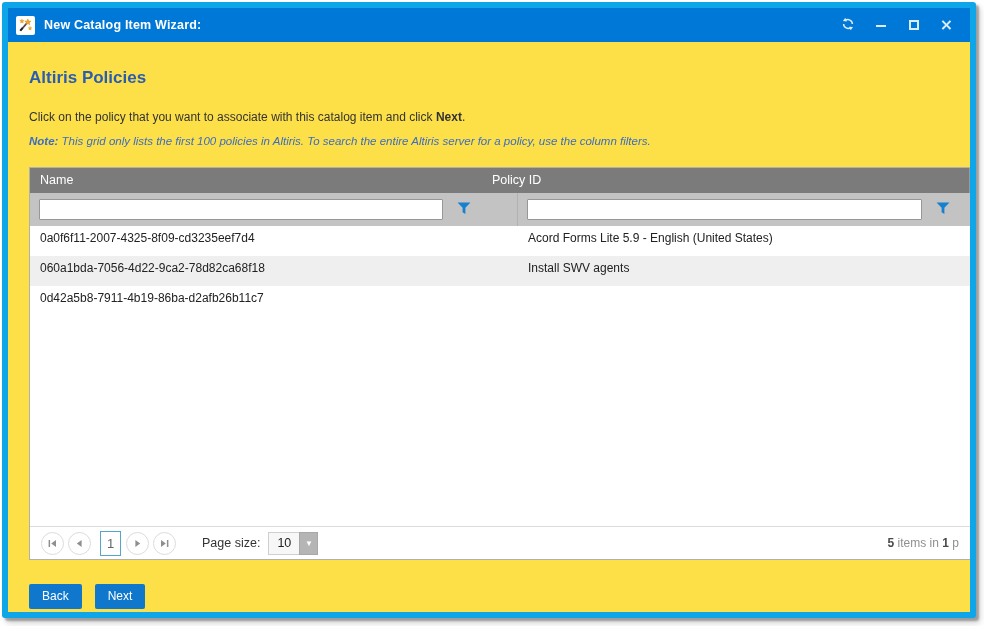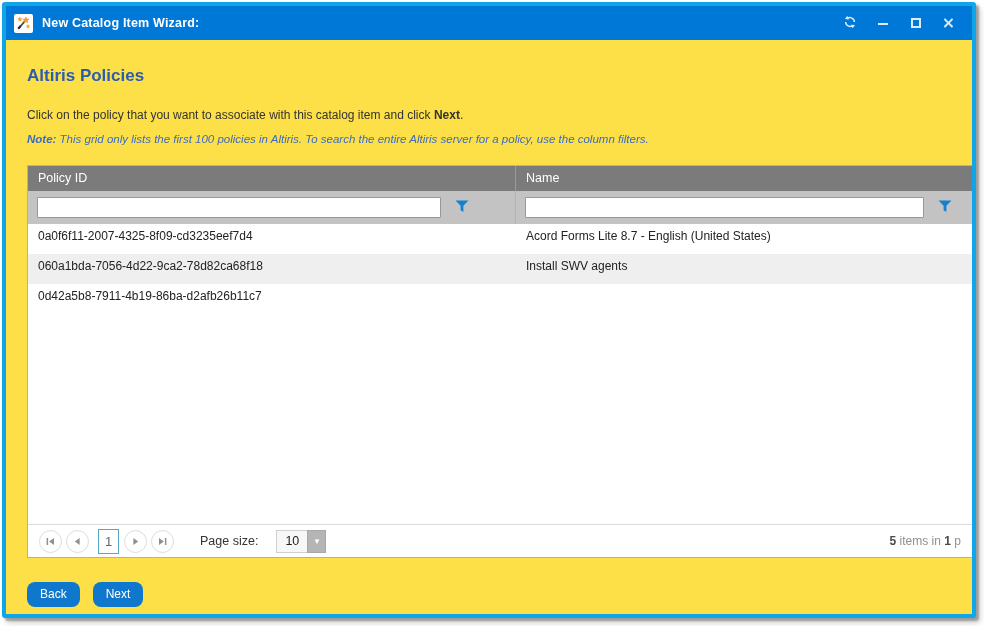--- a/index.html
+++ b/index.html
@@ -8,21 +8,21 @@
     font-family: "Liberation Sans", sans-serif;
     background: #ffffff;
     position: relative;
     overflow: hidden;
   }
   .window {
     position: absolute;
     left: 2px; top: 2px;
     width: 974px; height: 616px;
     background: #fcfcfc;
-    border: 4px solid #0ea5e9;
+    border: 6px solid #0ea5e9;
     border-radius: 3px;
     box-shadow: 3px 3px 2px rgba(110,110,110,0.55), 4px 5px 6px rgba(0,0,0,0.18);
     overflow: hidden;
     display: flex;
     flex-direction: column;
   }
   
   .titlebar {
     flex: none;
     height: 34px;
@@ -137,21 +137,21 @@
   .pg-current {
     width: 21px; height: 25px;
     border: 1px solid #54a7c7;
     background: #fff;
     color: #666;
     font-size: 13px;
     display: flex; align-items: center; justify-content: center;
     margin: 0 5px; flex: none;
   }
   .page-size-label { margin-left: 22px; font-size: 12.5px; color: #333; flex: none; }
-  .ps-box { margin-left: 18px; display: flex; flex: none; }
+  .ps-box { margin-left: 8px; display: flex; flex: none; }
   .ps-value {
     width: 31px; height: 23px;
     border: 1px solid #cfcfcf; border-right: none;
     background: #f7f7f7;
     font-size: 12.5px; color: #222;
     display: flex; align-items: center; justify-content: center;
   }
   .ps-arrow {
     width: 19px; height: 23px;
     background: #b5b5b5;
@@ -167,21 +167,21 @@
     padding-right: 5px;
     padding-left: 48px;
   }
   .pager-info b { color: #4a4a4a; }
   
   .buttons-row { margin-top: 24px; display: flex; gap: 13px; }
   .btn {
     background: #0f78cc;
     color: #fff;
     border: none;
-    border-radius: 8px;
+    border-radius: 2px;
     font-size: 12px;
     font-family: inherit;
     padding: 5px 13px 6px;
     cursor: pointer;
   }
 </style>
 </head>
 <body>
 
 <div class="window">
@@ -226,22 +226,22 @@
 
     <div class="page-title">Altiris Policies</div>
 
     <div class="instruction"><span>Click on the policy that you want to associate with this catalog item and click </span><b>Next</b><span>.</span></div>
 
     <div class="note"><span class="note-label">Note:</span><span> This grid only lists the first 100 policies in Altiris. To search the entire Altiris server for a policy, use the column filters.</span></div>
 
     <div class="grid">
 
       <div class="grid-header">
+        <div class="gh-cell c2">Name</div>
         <div class="gh-cell c1">Policy ID</div>
-        <div class="gh-cell c2">Name</div>
       </div>
 
       <div class="filter-row">
         <div class="f-cell c1">
           <input class="f-input" type="text" value="" style="">
           <button class="f-btn">
             <span>
               <svg width="14" height="13" viewBox="0 0 13 12">
                 <path d="M0.5,0.5 L12.5,0.5 L7.8,5.3 L7.8,11 L5.2,9.4 L5.2,5.3 Z" fill="#1580d0"></path>
               </svg>
@@ -256,21 +256,21 @@
                 <path d="M0.5,0.5 L12.5,0.5 L7.8,5.3 L7.8,11 L5.2,9.4 L5.2,5.3 Z" fill="#1580d0"></path>
               </svg>
             </span>
           </button>
         </div>
       </div>
 
       <div class="rows">
         <div class="grid-row">
           <div class="cell c1">0a0f6f11-2007-4325-8f09-cd3235eef7d4</div>
-          <div class="cell c2">Acord Forms Lite 8.7 - English (United States)</div>
+          <div class="cell c2">Acord Forms Lite 5.9 - English (United States)</div>
         </div>
         <div class="grid-row">
           <div class="cell c1">060a1bda-7056-4d22-9ca2-78d82ca68f18</div>
           <div class="cell c2">Install SWV agents</div>
         </div>
         <div class="grid-row">
           <div class="cell c1">0d42a5b8-7911-4b19-86ba-d2afb26b11c7</div>
         </div>
       </div>
 

